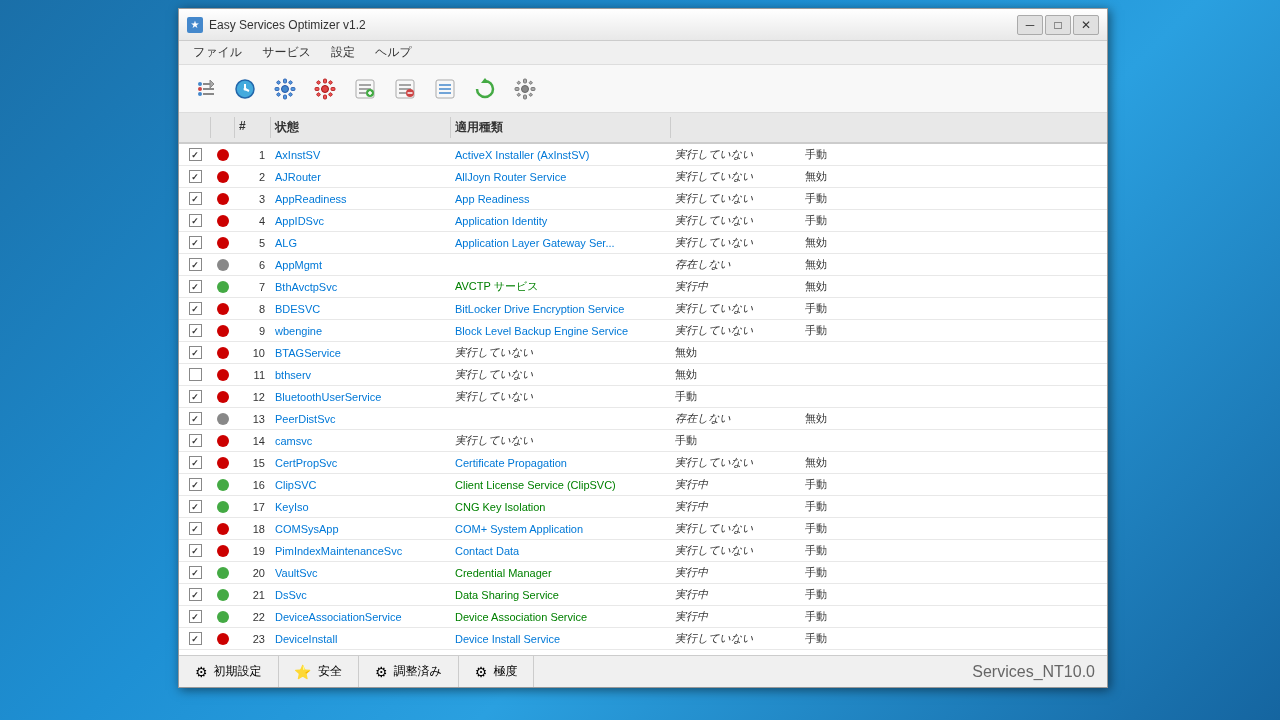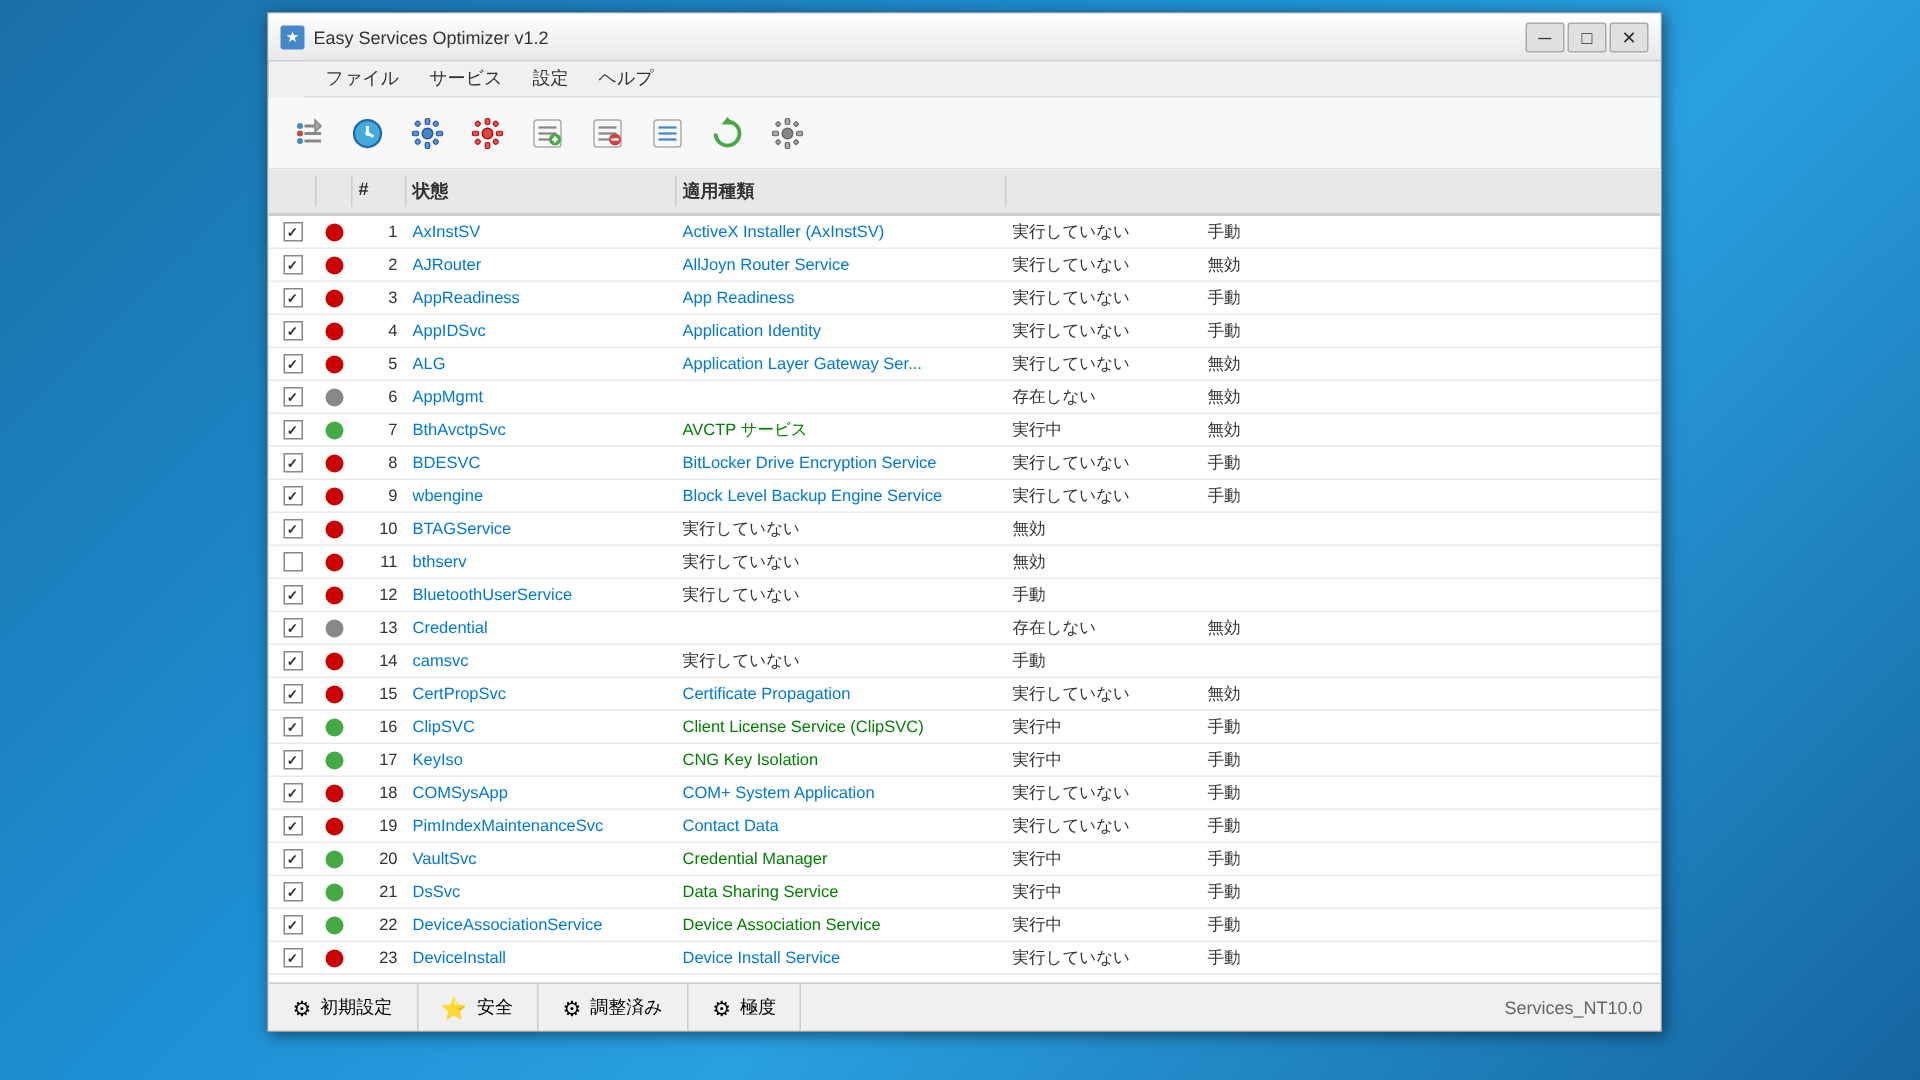--- a/index.html
+++ b/index.html
@@ -70,21 +70,20 @@
       border-radius: 2px;
     }
 
     .menu-bar {
       background: #f0f0f0;
       border-bottom: 1px solid #ddd;
       height: 24px;
       display: flex;
       align-items: center;
       padding: 0 4px;
-      margin-left: 24px;
     }
     .menu-item {
       padding: 2px 10px;
       cursor: pointer;
       border-radius: 2px;
       font-size: 12px;
       color: #333;
     }
 
     .toolbar {
@@ -146,21 +145,21 @@
     .table-row > div {
       padding: 1px 4px;
       overflow: hidden;
       text-overflow: ellipsis;
       white-space: nowrap;
       font-size: 11px;
     }
     .cell-svcname { color: #0078d7; }
     .cell-dispname { color: #0078d7; }
     .cell-dispname.running { color: #008000; }
-    .cell-status { color: #333; }
+    .cell-status { color: #333; font-style: italic; }
     .cell-type { color: #333; }
     .status-dot {
       width: 12px;
       height: 12px;
       border-radius: 50%;
       display: inline-block;
     }
     .dot-red { background: #cc0000; }
     .dot-green { background: #44aa44; }
     .dot-gray { background: #888888; }
@@ -214,21 +213,21 @@
     .status-tab-icon {
       font-size: 14px;
     }
     .status-right {
       flex: 1;
       display: flex;
       align-items: center;
       justify-content: flex-end;
       padding-right: 12px;
       color: #666;
-      font-size: 12px;
+      font-size: 16px;
     }
   </style>
 </head>
 <body>
 
 <div class="window">
 
   <div class="title-bar">
     <div class="title-bar-icon">
       <span>★</span>
@@ -513,21 +512,21 @@
           <div class="cell-type">手動</div>
         </div>
         <div class="table-row">
           <div class="checkbox-cell">
             <div class="cb checked"></div>
           </div>
           <div class="dot-cell">
             <span class="status-dot dot-gray"></span>
           </div>
           <div class="num-cell">13</div>
-          <div class="cell-svcname">Credential</div>
+          <div class="cell-svcname">PeerDistSvc</div>
           <div class="cell-dispname"></div>
           <div class="cell-status">存在しない</div>
           <div class="cell-type">無効</div>
         </div>
         <div class="table-row">
           <div class="checkbox-cell">
             <div class="cb checked"></div>
           </div>
           <div class="dot-cell">
             <span class="status-dot dot-red"></span>

